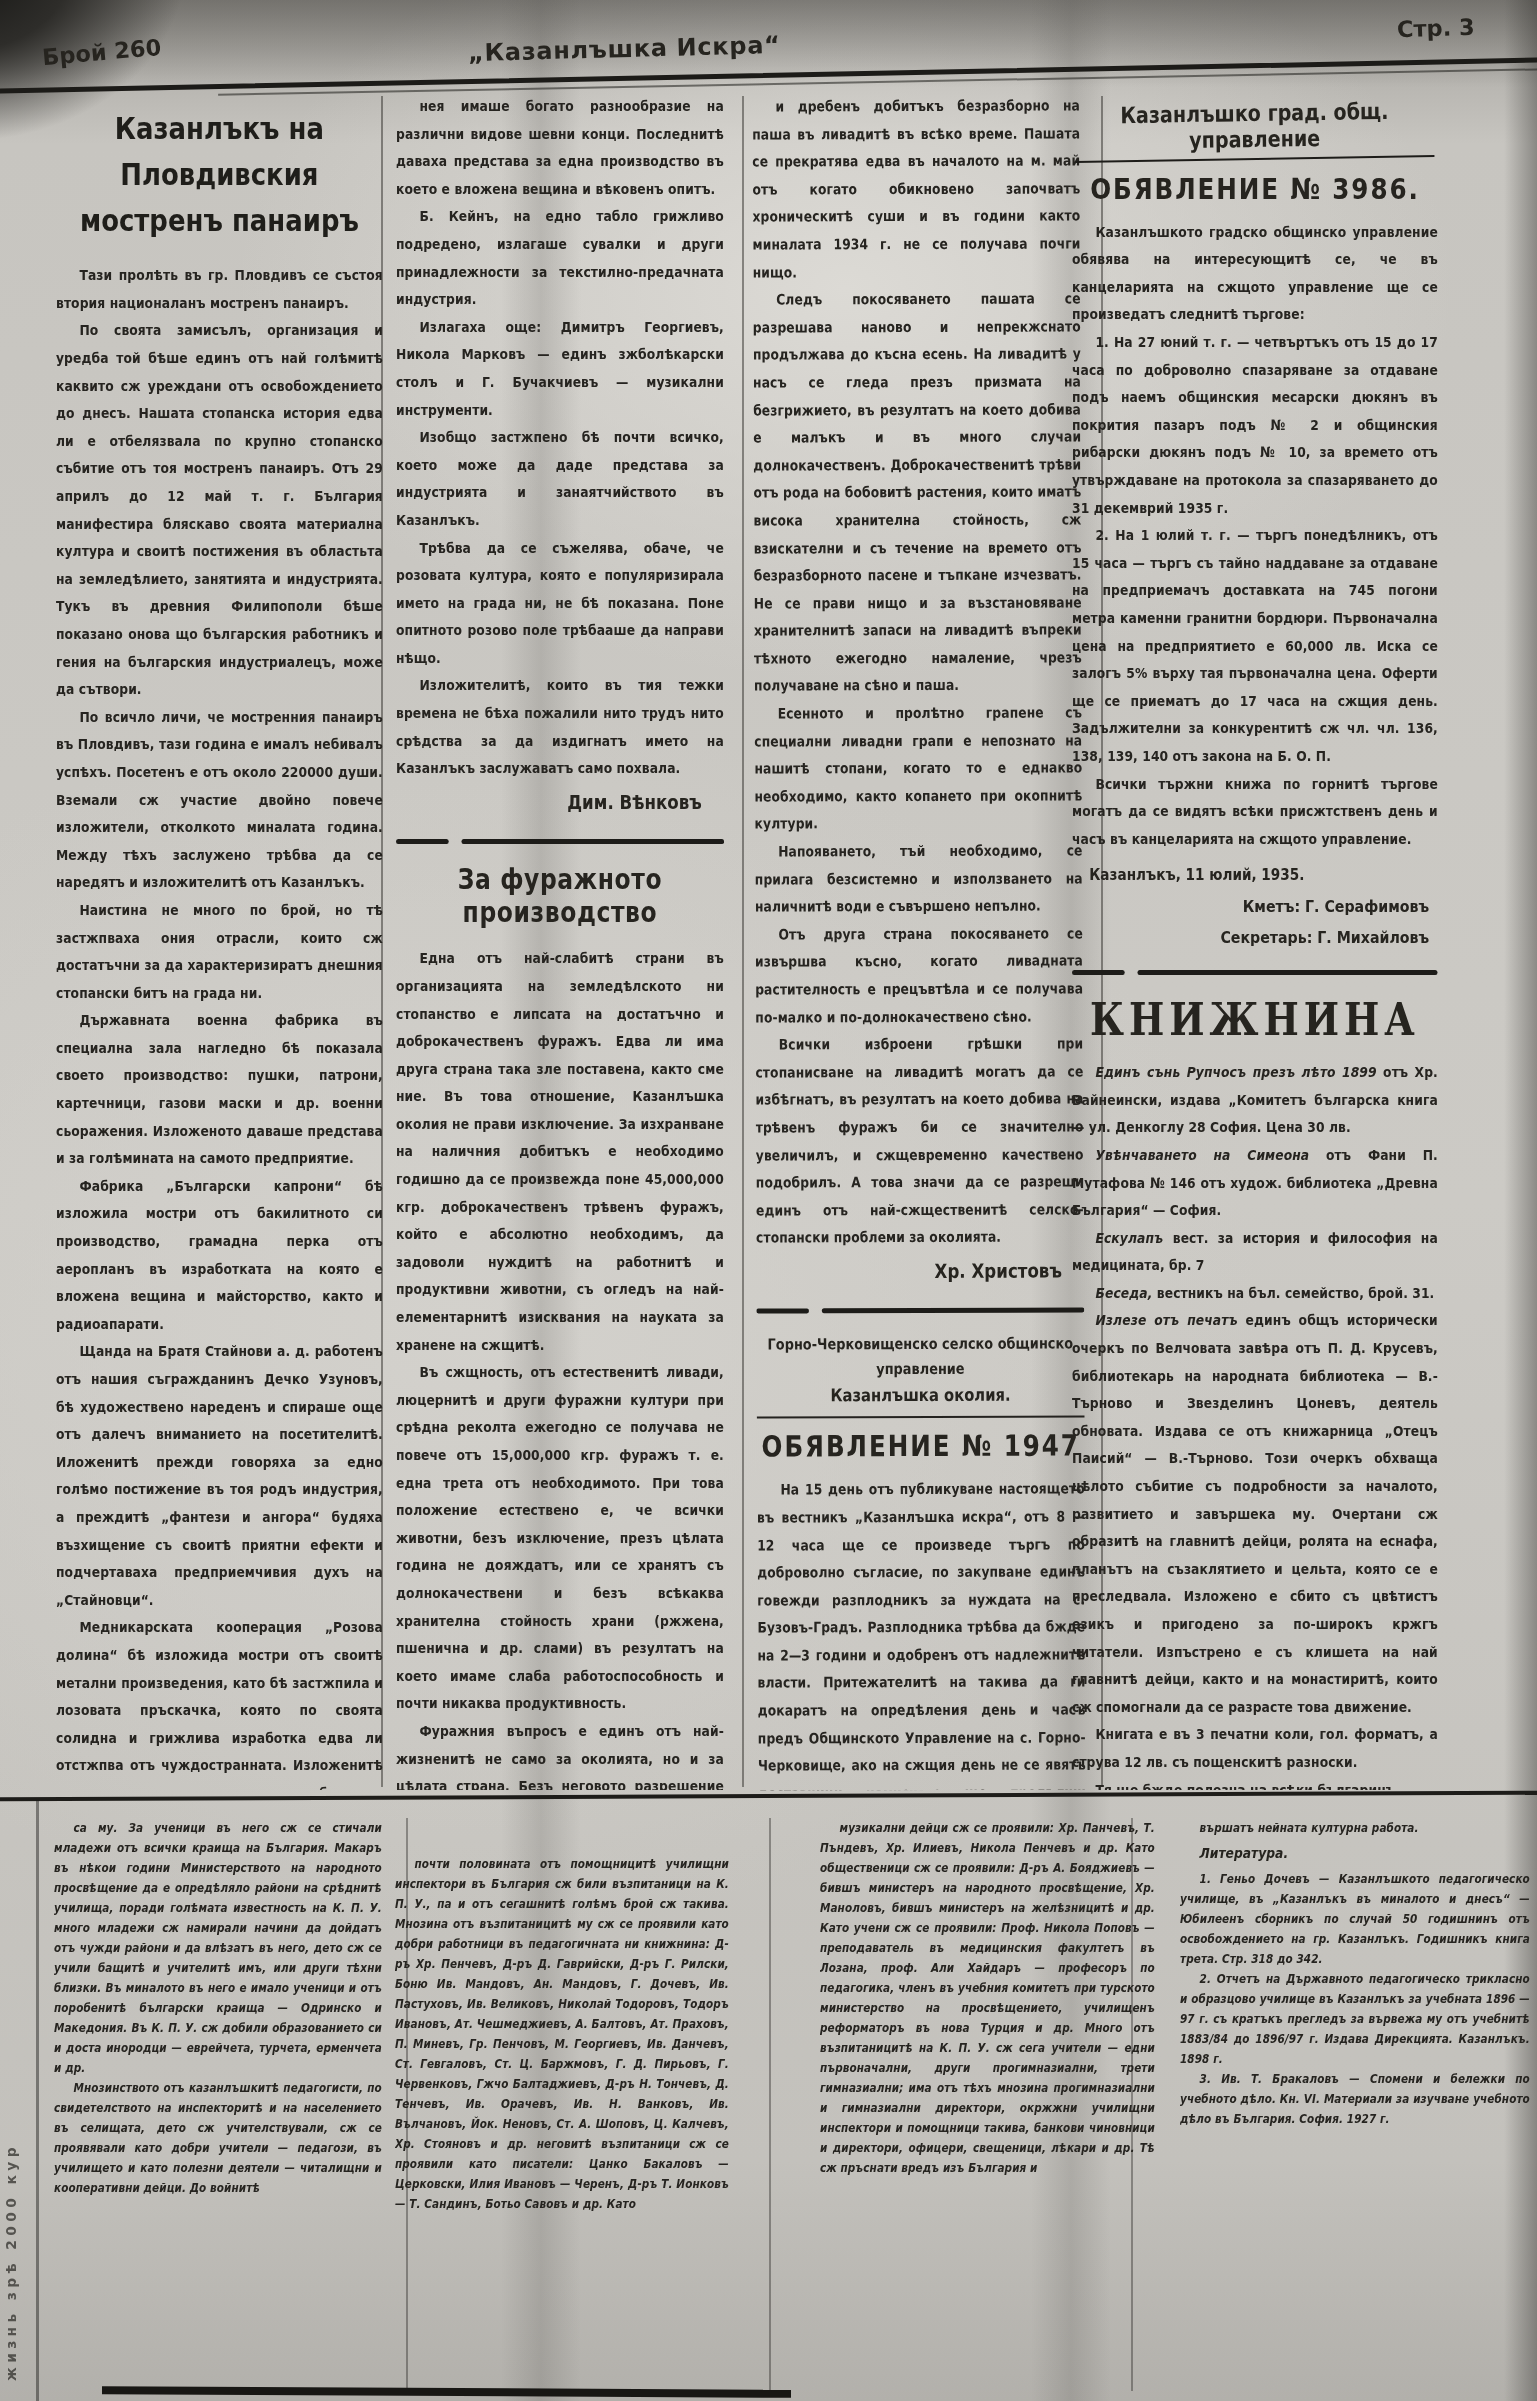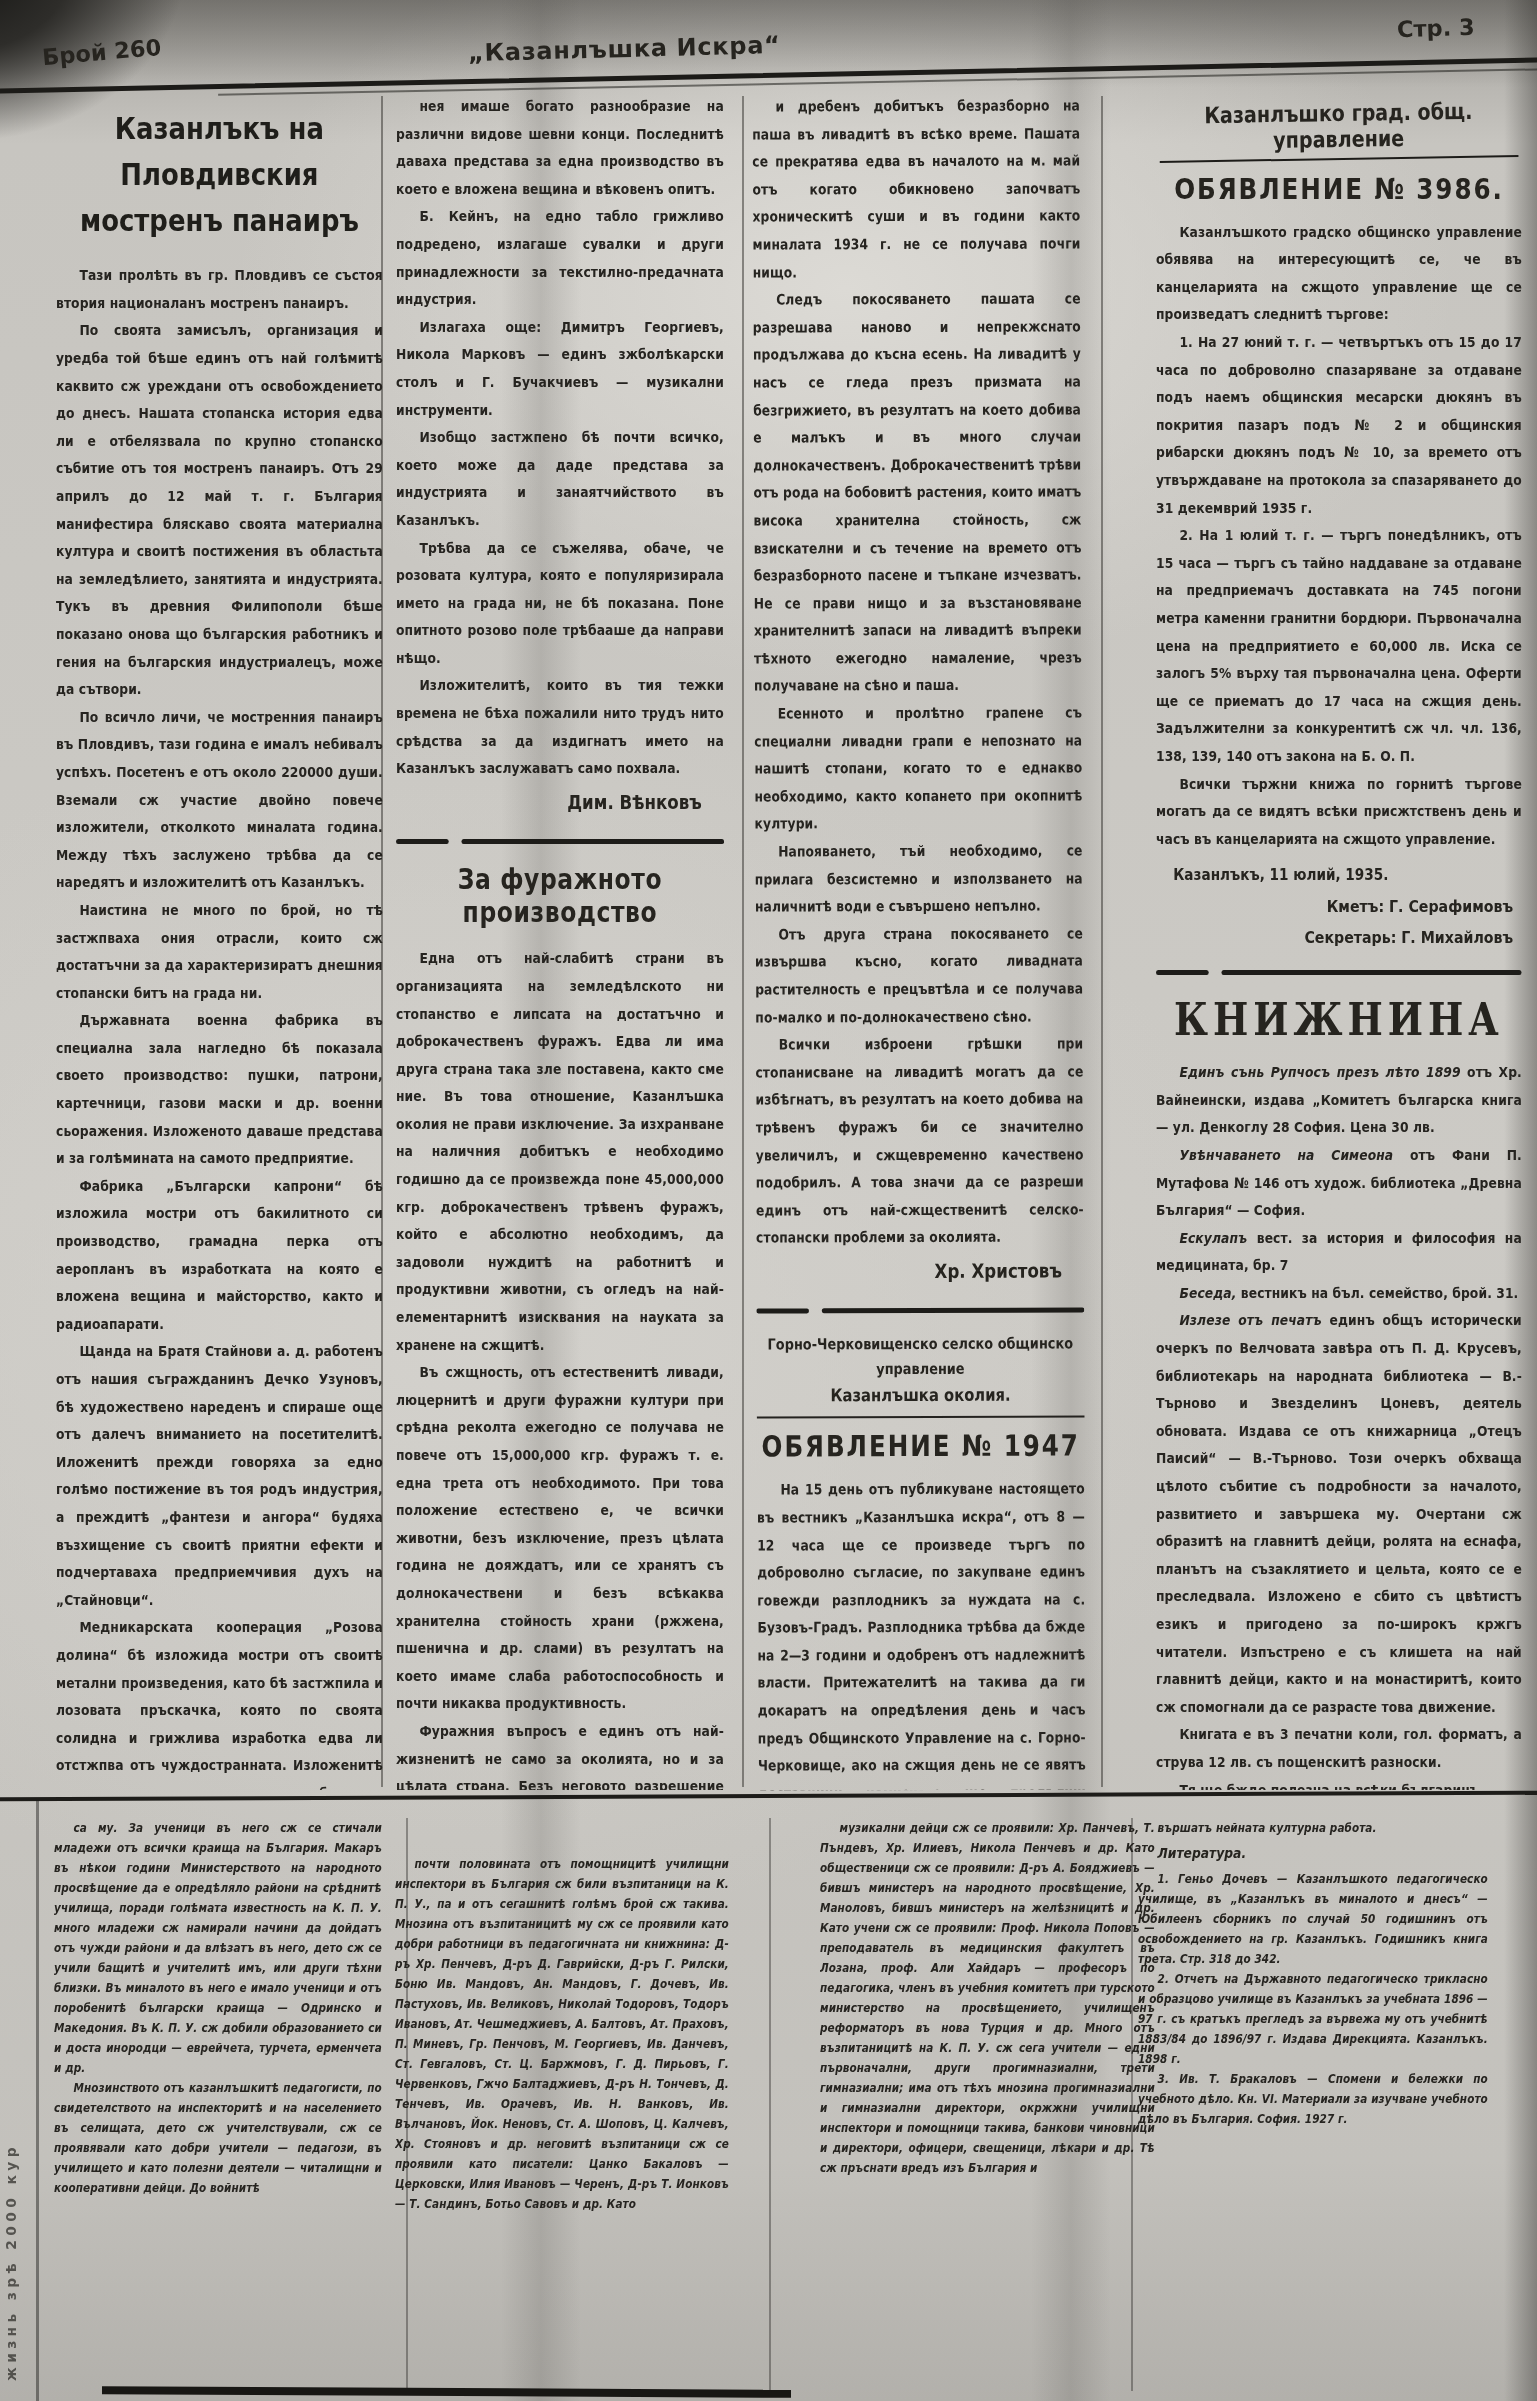--- a/index.html
+++ b/index.html
@@ -26,24 +26,24 @@
   .headrule2{position:absolute;left:218px;right:-7.3px;top:81px;height:2.2px;background:rgba(30,29,26,.55);
     transform:rotate(-1.1deg);}
   .vrule{position:absolute;top:96px;height:1691px;width:2.2px;background:rgba(48,46,42,.5);}
   .bvrule{position:absolute;top:1818px;height:573px;width:2.2px;background:rgba(48,46,42,.42);}
   .midrule{position:absolute;left:0;right:0;top:1794px;height:4.4px;background:#1d1c19;transform:rotate(-.25deg);}
   .fold-l{position:absolute;left:36px;top:1800px;height:602px;width:2.9px;background:rgba(25,24,22,.45);}
   .botbar{position:absolute;left:102px;top:2388px;width:689px;height:8px;background:#181714;transform:rotate(.3deg);}
 
   .col{position:absolute;top:93px;height:1697px;overflow:hidden;}
   .col1{left:56px;width:327px;}  .col2{left:396px;width:328px;}
-  .col3{left:755px;width:328px;transform:rotate(-.2deg);}  .col4{left:1156px;width:366px;}
+  .col3{left:755px;width:328px;transform:rotate(-.2deg);}  .col4{left:1072px;width:366px;}
   .bcol{position:absolute;top:1818px;height:577px;overflow:hidden;font-style:italic;}
   .b1{left:54px;width:328px;}  .b2{left:395px;width:334px;margin-top:36px;}
-  .b3{left:788px;width:335px;margin-left:32px;} .b4{left:1138px;width:350px;}
+  .b3{left:788px;width:335px;margin-left:32px;} .b4{left:1180px;width:350px;}
 
   .squeeze{width:117.6%;transform:scaleX(.85);transform-origin:0 0;}
   .pars p{margin:0;font-size:14.5px;line-height:27.6px;font-weight:600;text-align:justify;
     text-indent:27.6px;letter-spacing:0.1px;color:#262420;}
   .bcol .pars p{font-size:12.3px;line-height:20px;text-indent:23px;}
   .pars p i{font-weight:700;}
 
   .art-title{margin:13px 0 19px;font-size:30.5px;line-height:1.5;font-weight:800;text-align:center;color:#1f1e1a;}
   .sig{text-align:right;font-weight:800;font-size:19.6px;line-height:39px;padding-right:26px;}
   .bar{display:flex;gap:14.5px;align-items:center;margin:17.4px 0 19px;}

